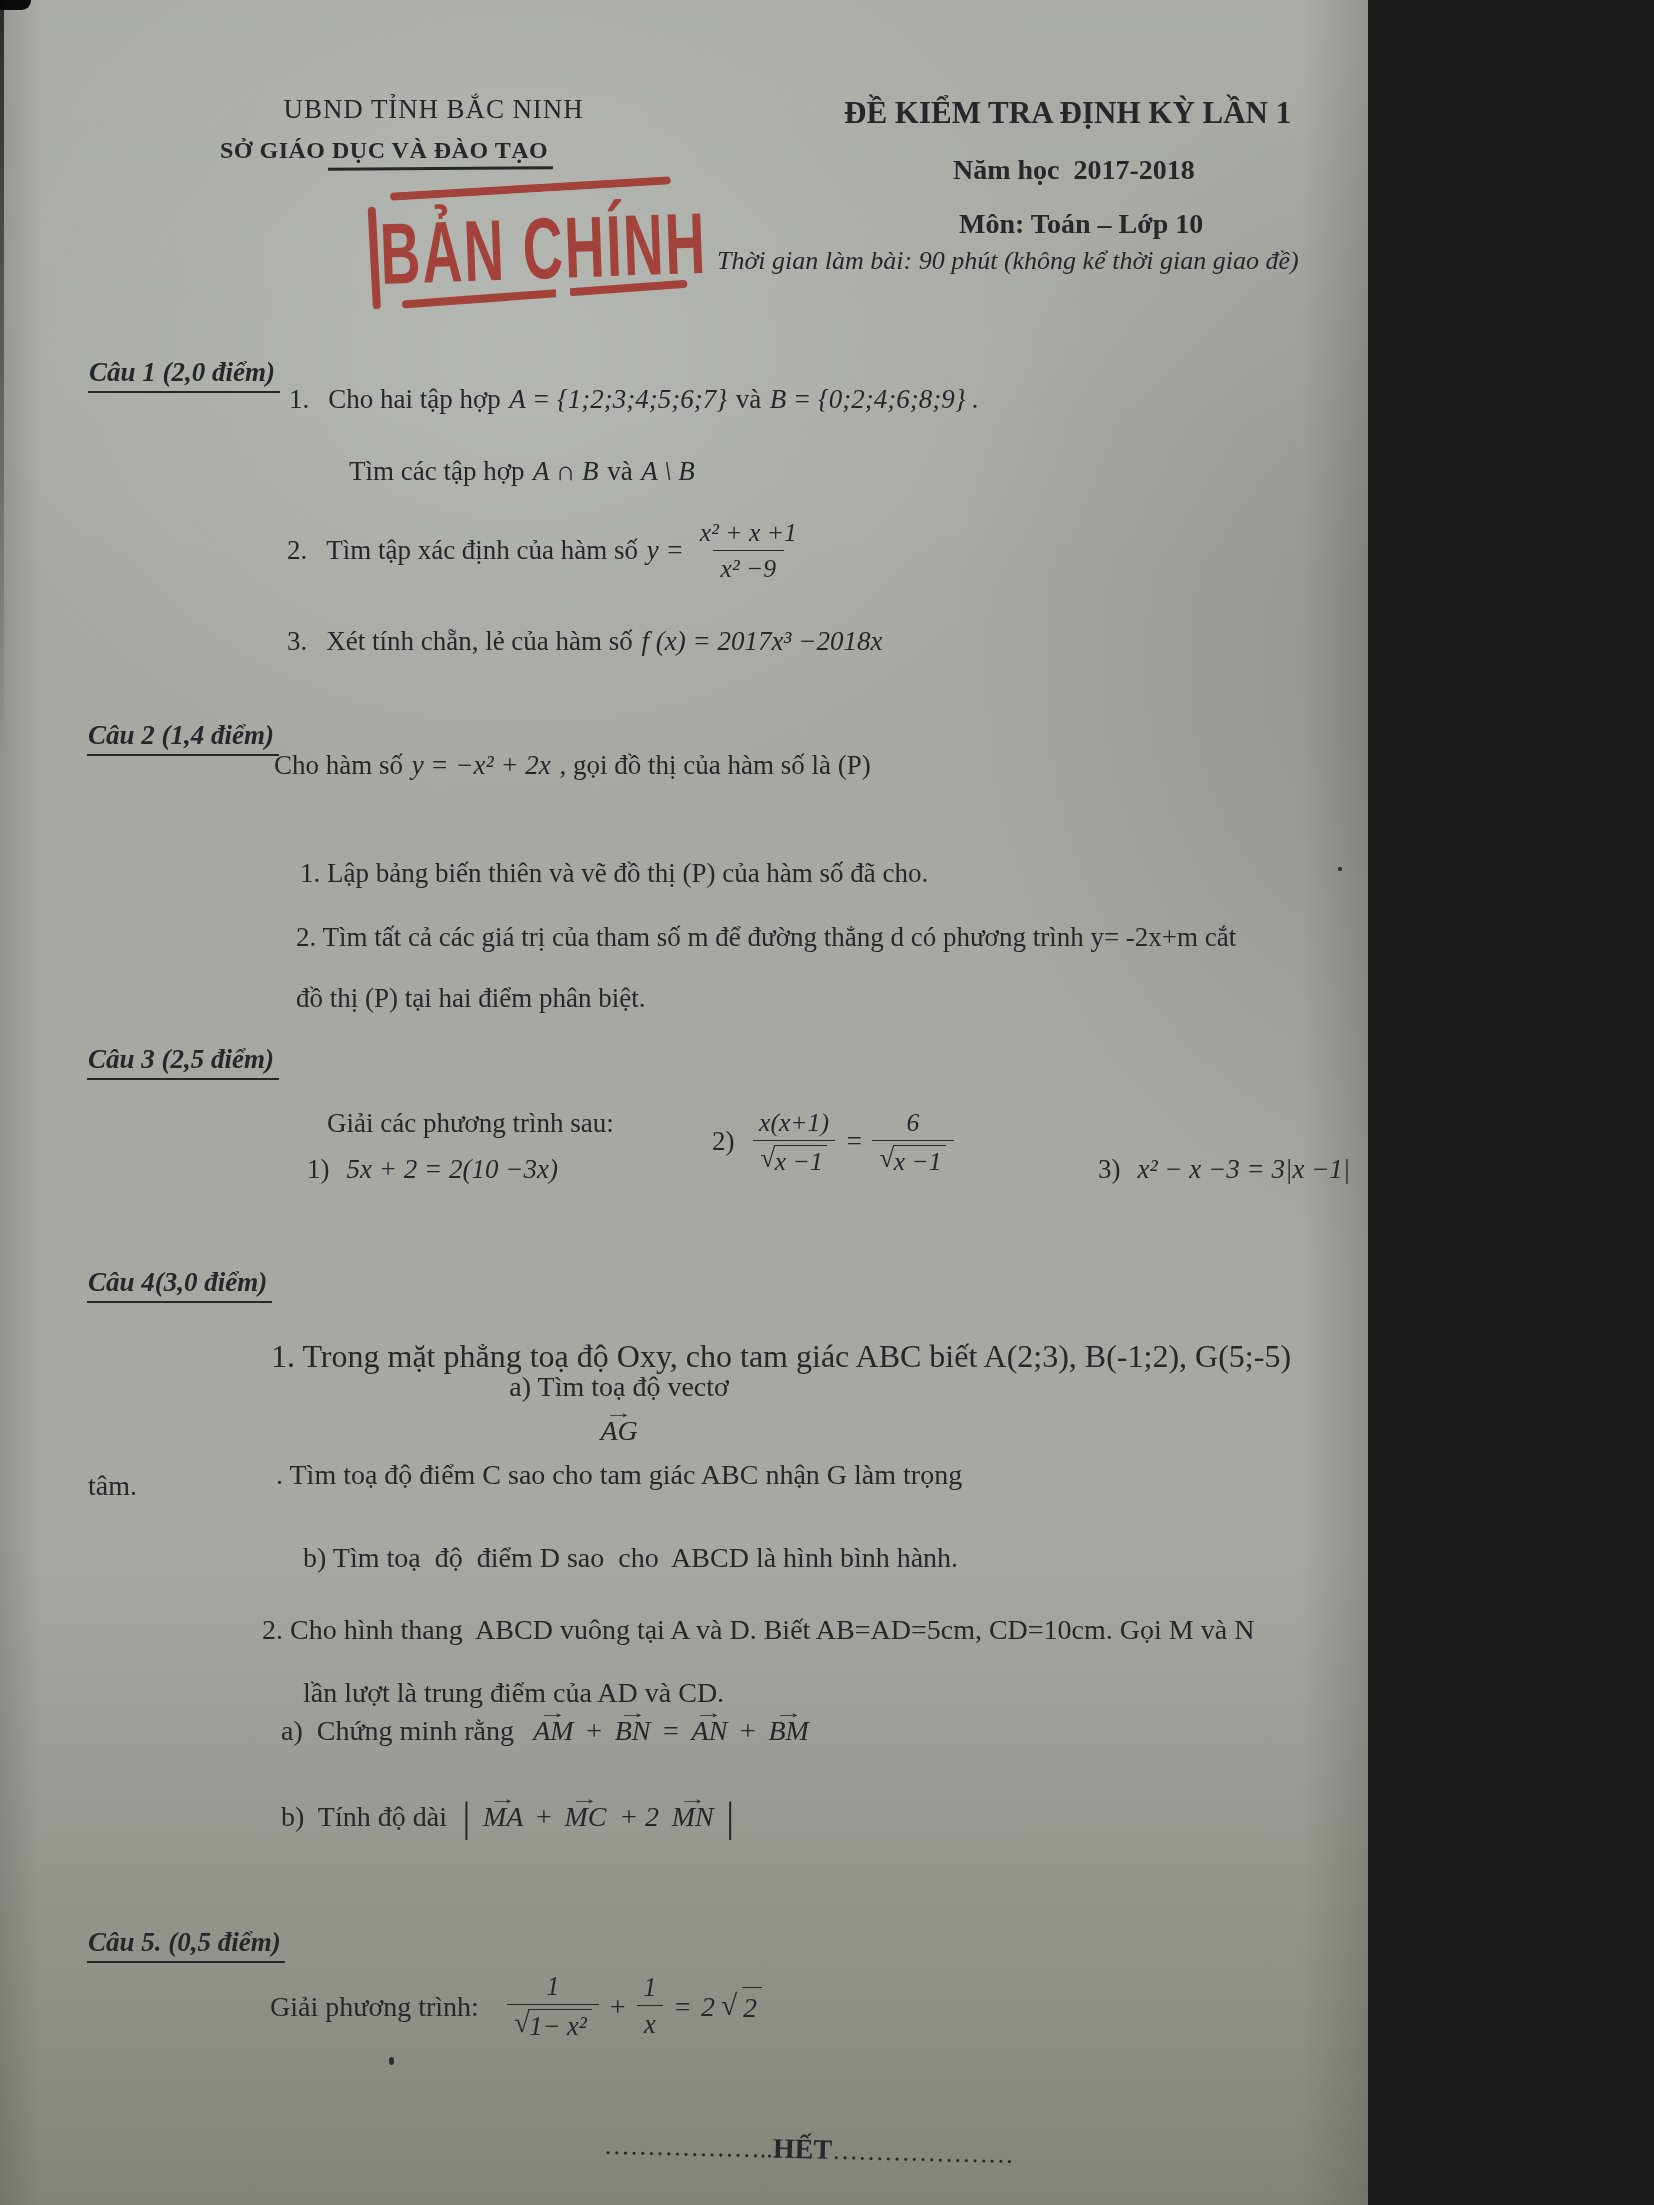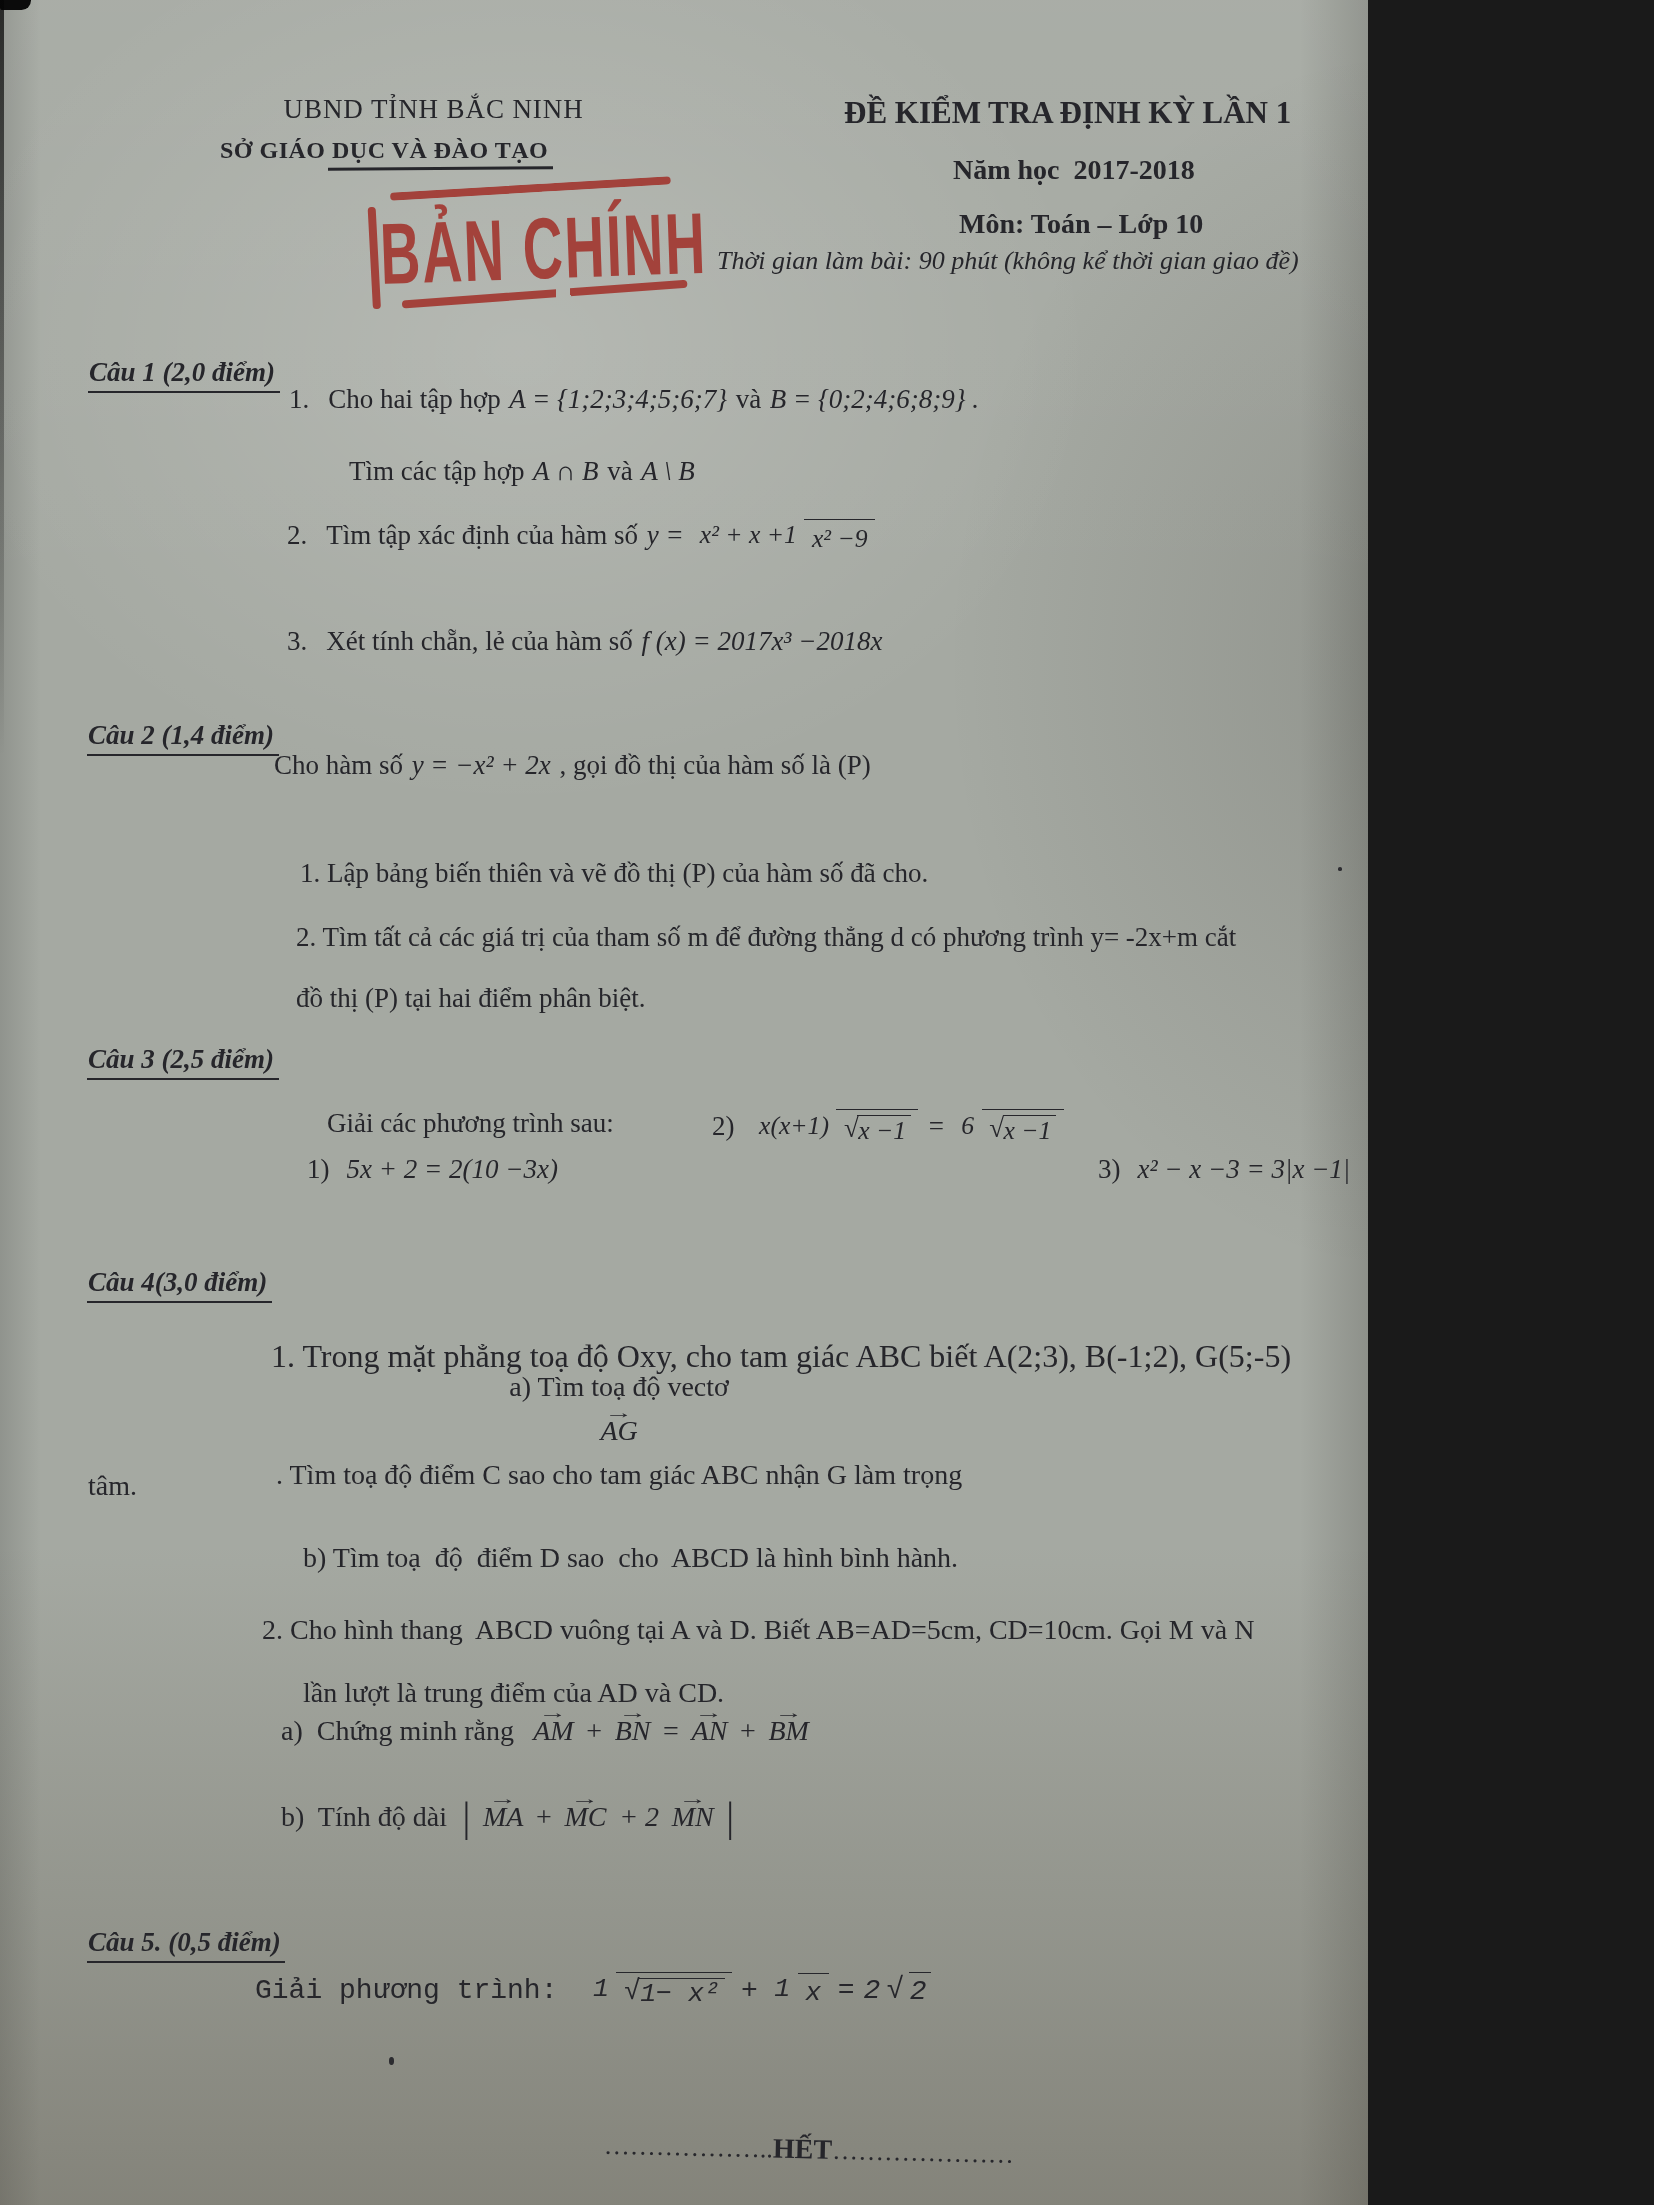--- a/index.html
+++ b/index.html
@@ -27,21 +27,21 @@
 
   .line{position:absolute;white-space:pre;font-size:27px;line-height:1.25;}
   .flexline{display:flex;align-items:center;gap:0.32em;}
   .b{font-weight:bold}
   .i{font-style:italic}
   .math{font-style:italic}
   .qhead{
     font-weight:bold;font-style:italic;font-size:27px;
     border-bottom:2.8px solid #26262b;padding:0 4.7px 4.7px 0.9px;
   }
-  .frac{display:inline-flex;flex-direction:row;align-items:center;font-style:italic;line-height:1.08;font-size:0.95em;}
+  .frac{display:inline-flex;flex-direction:column;align-items:center;font-style:italic;line-height:1.08;font-size:0.95em;}
   .frac .n{padding:0 7.5px 2.8px;}
   .frac .d{border-top:1.9px solid #26262b;padding:4.7px 7.5px 0;display:inline-flex;align-items:flex-start;}
   .sqsign{font-style:normal;line-height:1;font-size:1.05em;}
   .rad{border-top:1.9px solid #26262b;padding:1.4px 4.7px 0 0.9px;margin-left:-1.4px;}
   .vec{position:relative;font-style:italic;display:inline-block;padding:0 3.7px;}
   .vec::after{
     content:"→";position:absolute;left:50%;top:-0.58em;
     transform:translateX(-50%) scaleX(1.7);
     font-size:0.60em;font-style:normal;
   }
@@ -223,21 +223,21 @@
     <span>+</span>
     <span class="vec">MC</span>
     <span class="math">+ 2</span>
     <span class="vec">MN</span>
     <span class="bigbar">|</span>
   </div>
 
   <div class="line" style="left:60px;top:1892px;">
     <span class="qhead">Câu 5. (0,5 điểm)</span>
   </div>
-  <div class="line flexline" style="left:255px;top:1972px;font-size:28px;font-family:Liberation Mono, monospace;">
+  <div class="line flexline" style="left:270px;top:1972px;font-size:28px;">
     <span style="margin-right:19px;">Giải phương trình:</span>
     <span class="frac">
       <span class="n">1</span>
       <span class="d"><span class="sqsign">√</span><span class="rad">1− x²</span></span>
     </span>
     <span class="math">+</span>
     <span class="frac">
       <span class="n">1</span>
       <span class="d">x</span>
     </span>

